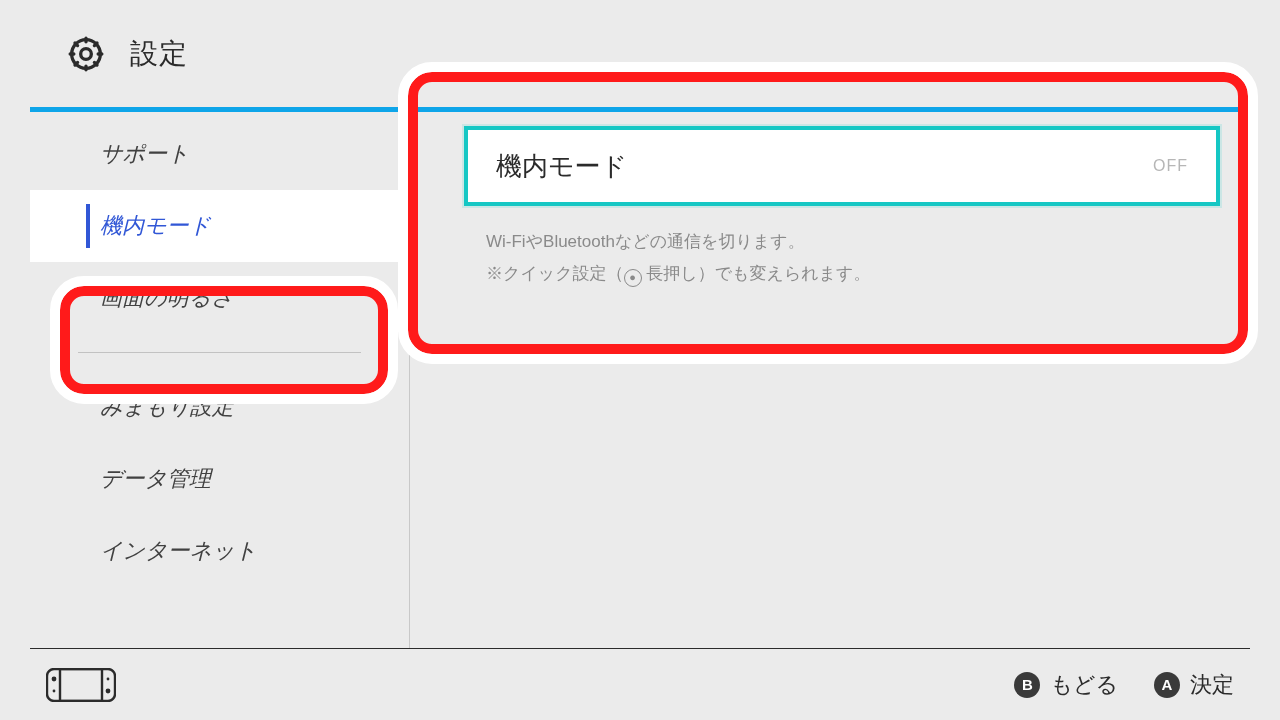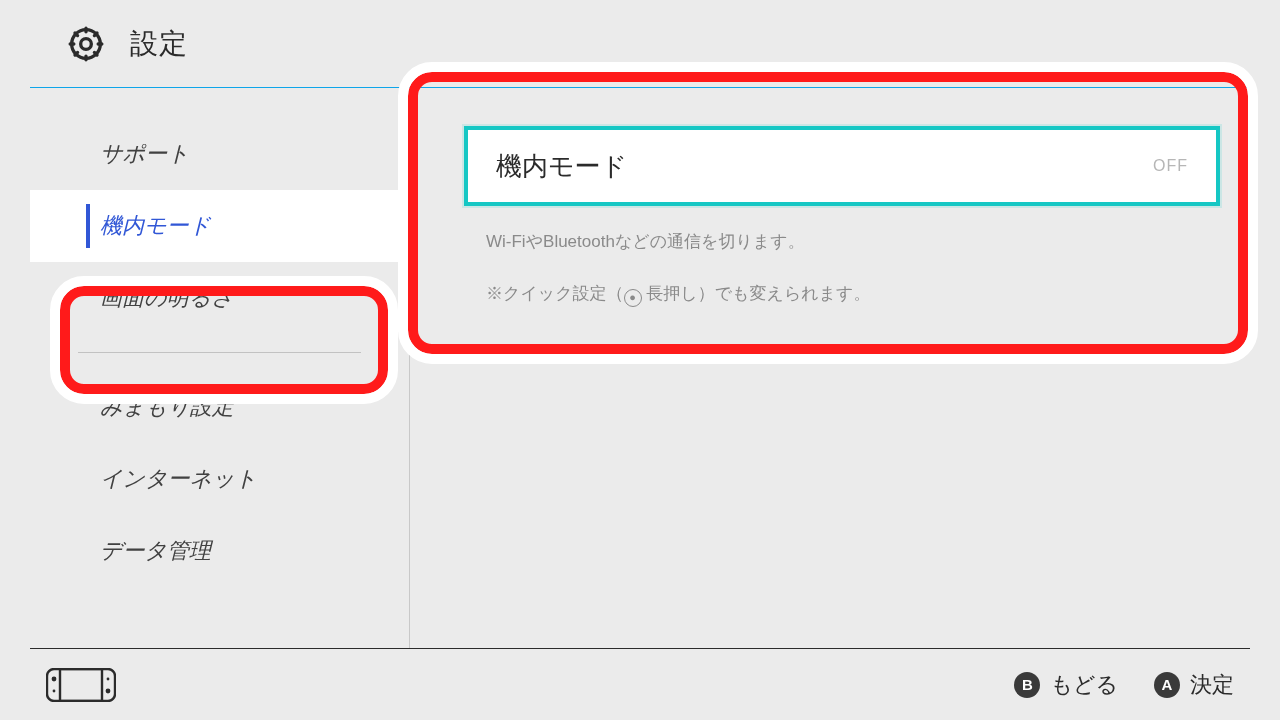--- a/index.html
+++ b/index.html
@@ -7,23 +7,23 @@
   body {
     background: #ebebeb;
     font-family: -apple-system, BlinkMacSystemFont, "Hiragino Sans", "Yu Gothic", sans-serif;
     color: #2b2b2b;
     position: relative;
   }
 
   
   .header {
     position: absolute;
-    left: 30px; right: 30px; top: 0; height: 88px;
+    left: 30px; right: 30px; top: 0; height: 112px;
     display: flex; align-items: center;
-    border-bottom: 1px solid #0ea5e9;
+    border-bottom: 5px solid #0ea5e9;
     padding-left: 36px;
   }
   .header .gear { width: 40px; height: 40px; margin-right: 24px; }
   .header .title { font-size: 28px; letter-spacing: 1px; font-weight: 400; }
 
   
   .content {
     position: absolute;
     left: 30px; right: 30px; top: 88px; bottom: 72px;
     display: flex;
@@ -78,21 +78,21 @@
   }
   .toggle-label { font-size: 26px; color: #2b2b2b; }
   .toggle-value { font-size: 16px; color: #b6b6b6; letter-spacing: 1px; }
 
   .desc {
     padding: 20px 4px 14px 22px;
     color: #8a8a8a;
     font-size: 17px;
     line-height: 1.9;
   }
-  .desc .note { margin-top: 20px; }
+  .desc .note { }
   .circ-a {
     display: inline-flex; align-items: center; justify-content: center;
     width: 18px; height: 18px; border: 1.5px solid #8a8a8a; border-radius: 50%;
     font-size: 11px; line-height: 1; vertical-align: -2px;
   }
 
   
   .callout-sidebar {
     position: absolute;
     left: 60px; top: 286px;
@@ -177,24 +177,24 @@
       <li class="sidebar-item">
           <span>画面の明るさ</span>
         </li>
     </ul>
     <hr class="sidebar-divider">
     <ul class="sidebar-list">
       <li class="sidebar-item">
           <span>みまもり設定</span>
         </li>
       <li class="sidebar-item">
+          <span>データ管理</span>
+        </li>
+      <li class="sidebar-item">
           <span>インターネット</span>
-        </li>
-      <li class="sidebar-item">
-          <span>データ管理</span>
         </li>
     </ul>
   </nav>
 
   <main class="main">
     <div class="toggle-row">
       <span class="toggle-label">機内モード</span>
       <span class="toggle-value">OFF</span>
     </div>
     <div class="desc">

